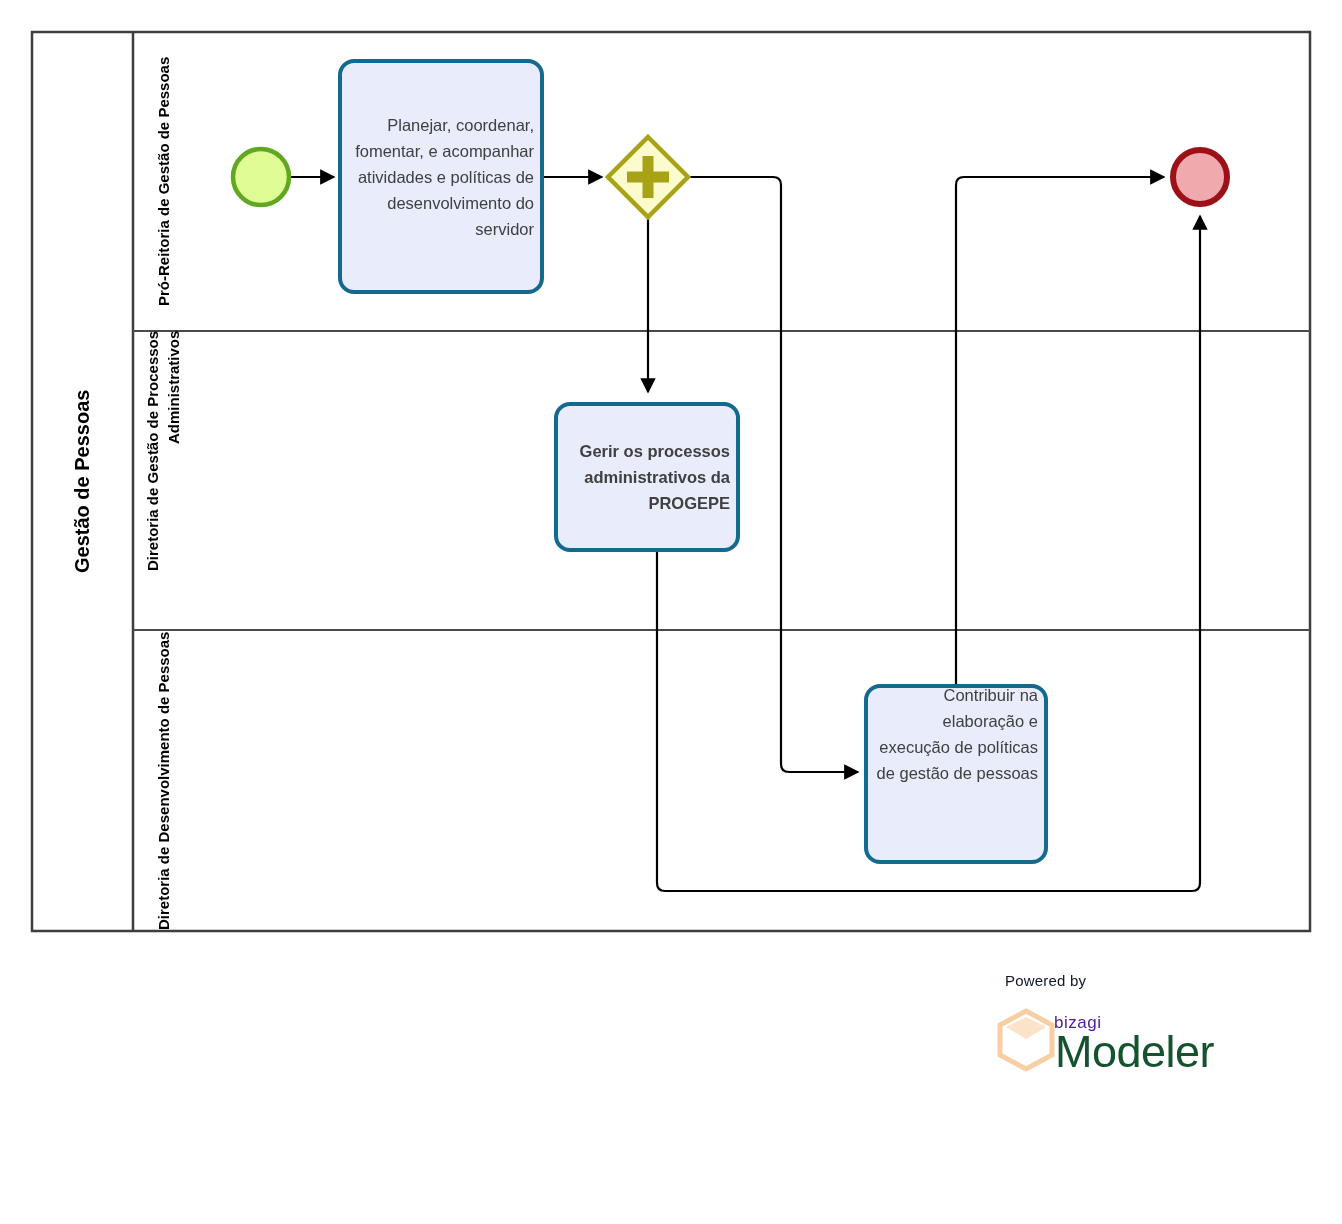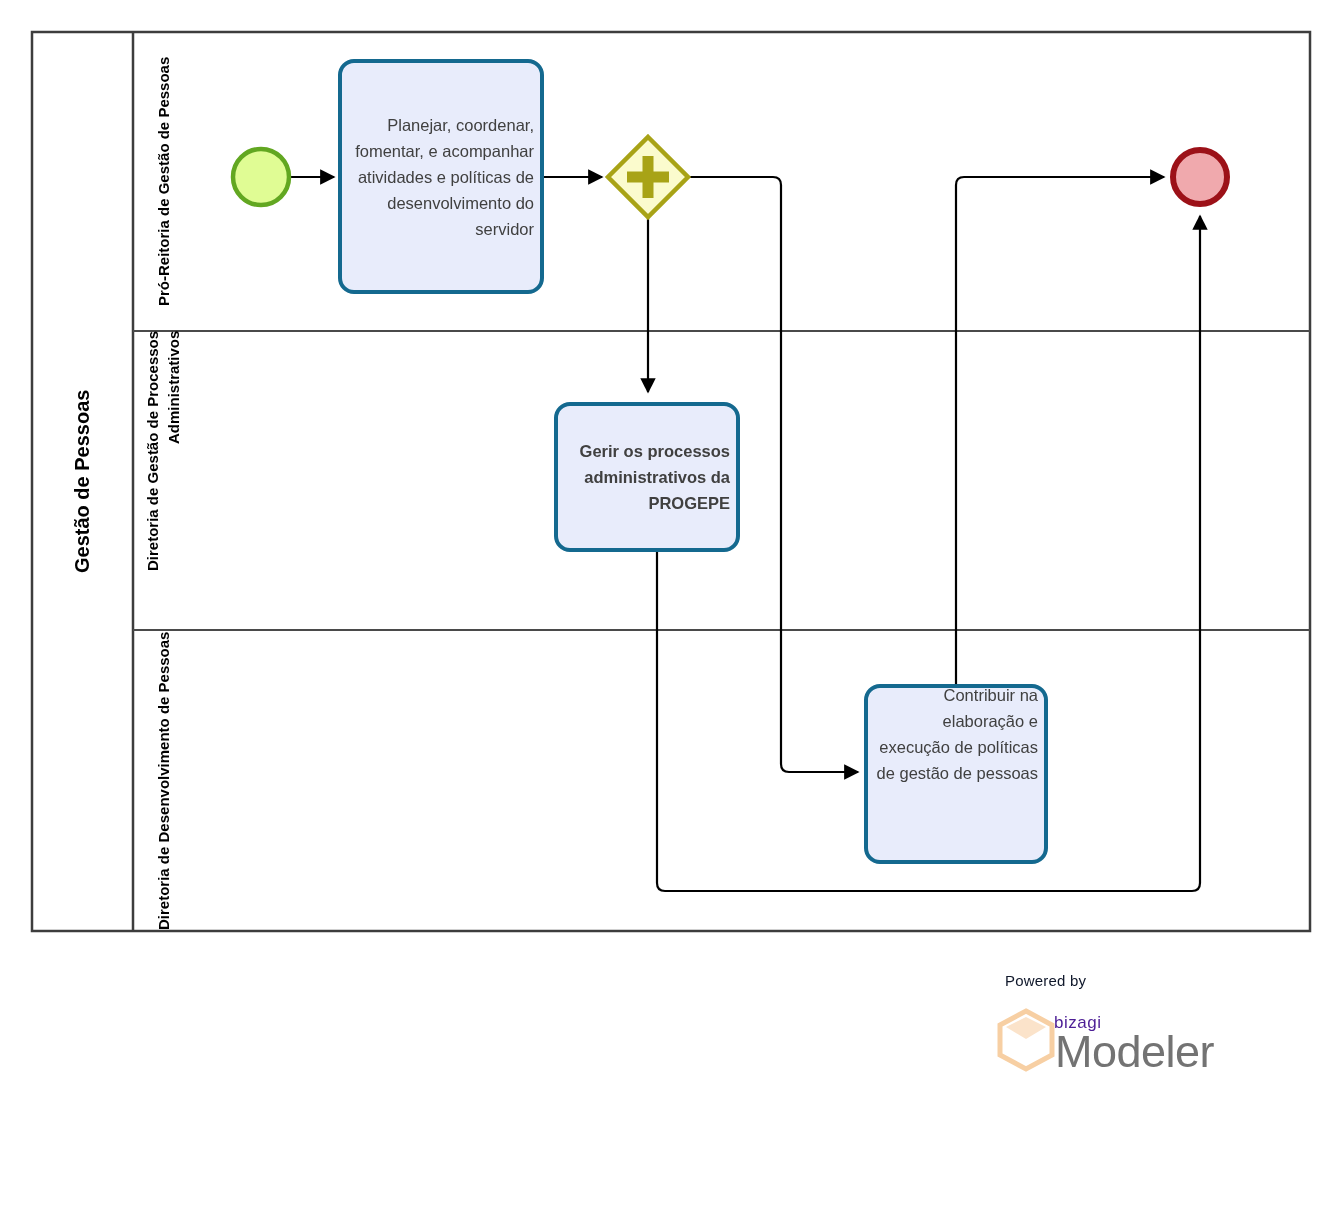--- a/index.html
+++ b/index.html
@@ -66,21 +66,21 @@
     top: 1013px;
     font-size: 17px;
     color: #4c1d95;
     letter-spacing: 0.5px;
   }
   .wm-modeler {
     position: absolute;
     left: 1055px;
     top: 1026px;
     font-size: 45px;
-    color: #737373;
+    color: #14532d;
     letter-spacing: -0.5px;
   }
 </style>
 </head>
 <body>
 
 <svg id="canvas" viewBox="0 0 1342 1224">
   <defs>
     <marker id="arrow" viewBox="0 0 10 10" refX="9" refY="5" markerWidth="7" markerHeight="7" orient="auto-start-reverse">
       <path d="M 0 0 L 10 5 L 0 10 z" fill="#000000"></path>

